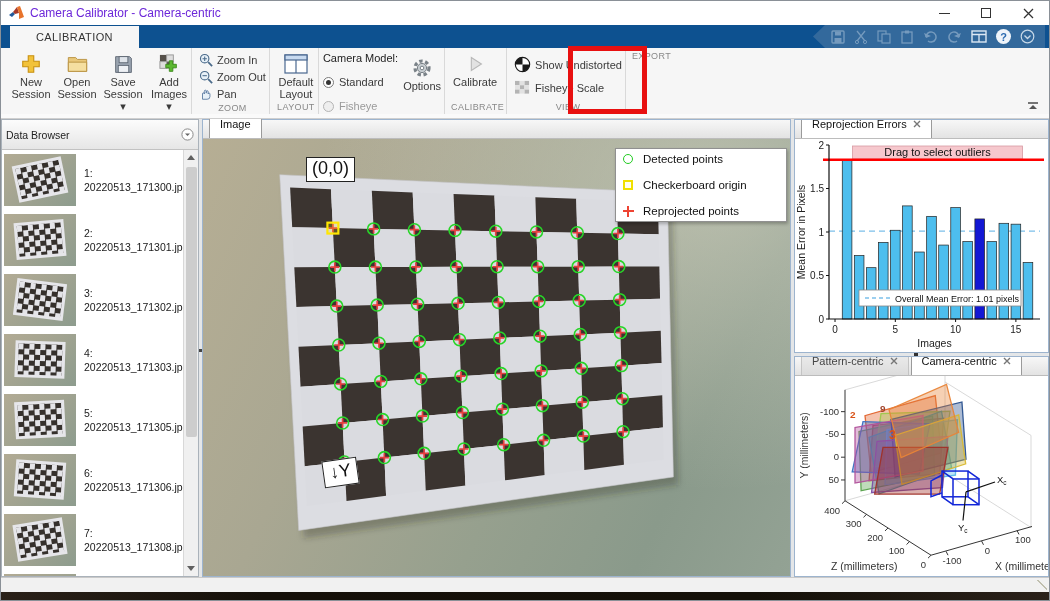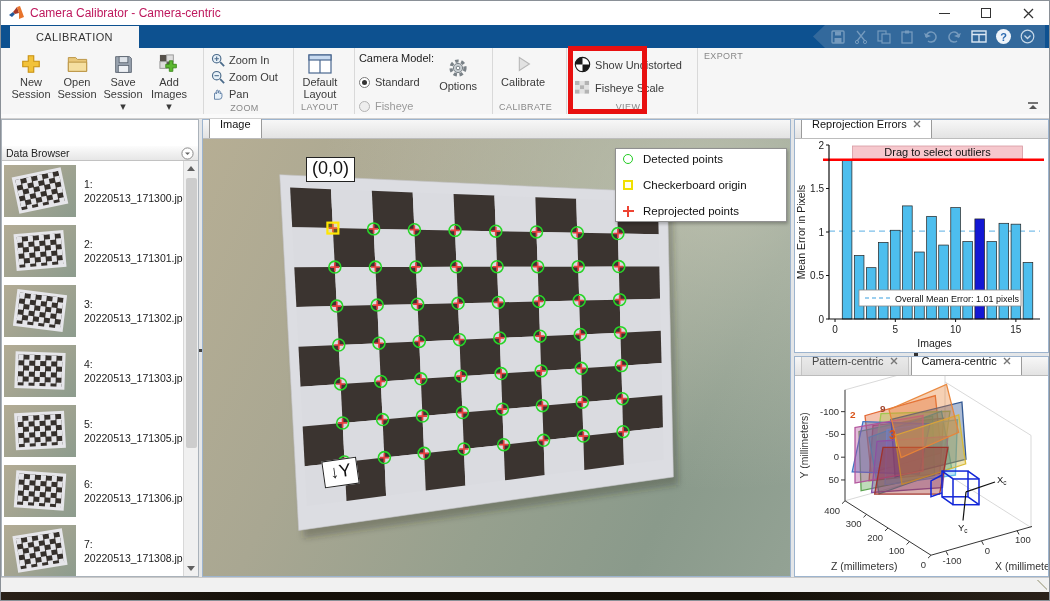--- a/index.html
+++ b/index.html
@@ -4,42 +4,42 @@
 <style>
   * { margin:0; padding:0; box-sizing:border-box; }
   html,body { width:1050px; height:601px; overflow:hidden; background:#888;
     font-family:"Liberation Sans","DejaVu Sans",sans-serif; }
   .window { position:relative; width:1050px; height:601px; background:#f6f6f6;
     border:1px solid #8a9097; display:flex; flex-direction:column; }
 
   
   .titlebar { height:24px; background:#ffffff; display:flex; align-items:center; flex:0 0 auto; }
   .app-logo { margin:0 6px 0 8px; }
-  .title-text { font-size:12px; color:#be185d; }
+  .title-text { font-size:12px; color:#6d28d9; }
   .win-controls { margin-left:auto; display:flex; height:100%; }
   .win-btn { width:42px; height:100%; display:flex; align-items:center; justify-content:center; cursor:default; }
   .glyph-min { width:11px; height:1px; background:#333; }
   .glyph-max { width:10px; height:10px; border:1px solid #333; }
 
   
   .tabstrip { height:23px; background:#0d5190; display:flex; align-items:flex-end; position:relative; flex:0 0 auto; }
   .ribbon-tab-active { background:#f6f6f6; color:#333; font-size:11px; letter-spacing:.4px;
     padding:4px 26px 4px 26px; margin-left:8px; height:23px; display:flex; align-items:center;
     border:1px solid #0d5190; border-bottom:none; }
   .qat { position:absolute; right:4px; top:0; height:23px; display:flex; align-items:center; gap:9px;
     background:#33699c; padding:0 10px 0 18px;
     clip-path:polygon(12px 0, 100% 0, 100% 100%, 12px 100%, 0 50%); }
   .qat svg { display:block; }
   .qat .dim { opacity:.45; }
   .qat-help { width:15px; height:15px; border-radius:50%; background:#eef4fa; color:#2a6ab0;
     font-size:11px; font-weight:bold; display:flex; align-items:center; justify-content:center; }
 
   
   .ribbon { height:66px; background:#f6f6f6; display:flex; align-items:stretch; padding-left:4px; flex:0 0 auto; }
-  .rgroup { display:flex; flex-direction:column; border-right:1px solid #d9d9d9; padding:2px 12px 0 4px; }
+  .rgroup { display:flex; flex-direction:column; border-right:1px solid #d9d9d9; padding:2px 0 0 4px; }
   .rgroup-body { flex:1; display:flex; align-items:flex-start; gap:2px; }
   .rgroup-label { text-align:center; font-size:9px; color:#888; padding:1px 2px 2px; letter-spacing:.4px; }
   .bigbtn { width:44px; display:flex; flex-direction:column; align-items:center; padding-top:2px; cursor:default; }
   .bigbtn .ic { height:24px; display:flex; align-items:center; justify-content:center; }
   .blabel { font-size:11px; color:#3a3a3a; text-align:center; line-height:12px; }
   .smallcol { display:flex; flex-direction:column; gap:1px; padding-top:2px; }
   .smallbtn { display:flex; align-items:center; gap:4px; font-size:11px; color:#3a3a3a; padding:1px 3px; }
   .cm-col { display:flex; flex-direction:column; padding-top:2px; gap:12px; }
   .cm-header { font-size:11px; color:#222; }
   .radio-row { display:flex; align-items:center; gap:5px; font-size:11px; color:#3a3a3a; }
@@ -51,22 +51,22 @@
   .ribbon-underbar { height:5px; background:#fafafa; border-bottom:1px solid #cfcfcf; position:relative; flex:0 0 auto; }
   .collapse-ribbon { position:absolute; right:10px; top:-13px; }
   .export-highlight { position:absolute; left:567px; top:45px; width:79px; height:68px;
     border:5px solid #e81010; z-index:60; pointer-events:none; }
 
   
   .main { flex:1; display:flex; background:#e4e6e8; overflow:hidden; }
 
   
   .databrowser { width:198px; flex:0 0 auto; background:#fff; border:1px solid #aab2ba; display:flex; flex-direction:column; }
-  .db-header { height:15px; background:linear-gradient(#fcfcfc,#e6e6e6); border-bottom:1px solid #c2c2c2;
-    display:flex; align-items:center; padding:0 4px;margin-top:26px; }
+  .db-header { height:30px; background:linear-gradient(#fcfcfc,#e6e6e6); border-bottom:1px solid #c2c2c2;
+    display:flex; align-items:center; padding:0 4px; }
   .db-title { font-size:10.5px; color:#222; }
   .db-header svg { margin-left:auto; }
   .db-scroll { flex:1; display:flex; overflow:hidden; }
   .db-list { flex:1; overflow:hidden; position:relative; }
   .db-item { height:60px; display:flex; align-items:center; padding:2px 2px; }
   .thumb { width:72px; height:52px; flex:0 0 auto; overflow:hidden; position:relative;
     background:linear-gradient(135deg,#b2ab94 0%,#a3a491 45%,#8d9c8e 100%); }
   .thumb-paper { position:absolute; left:11px; top:7px; width:50px; height:37px; background:#e6e6ea; padding:3px; }
   .thumb-check { width:100%; height:100%;
     background:repeating-conic-gradient(#35302c 0 25%, #e4e4e8 0 50%); background-size:11px 11px; }

